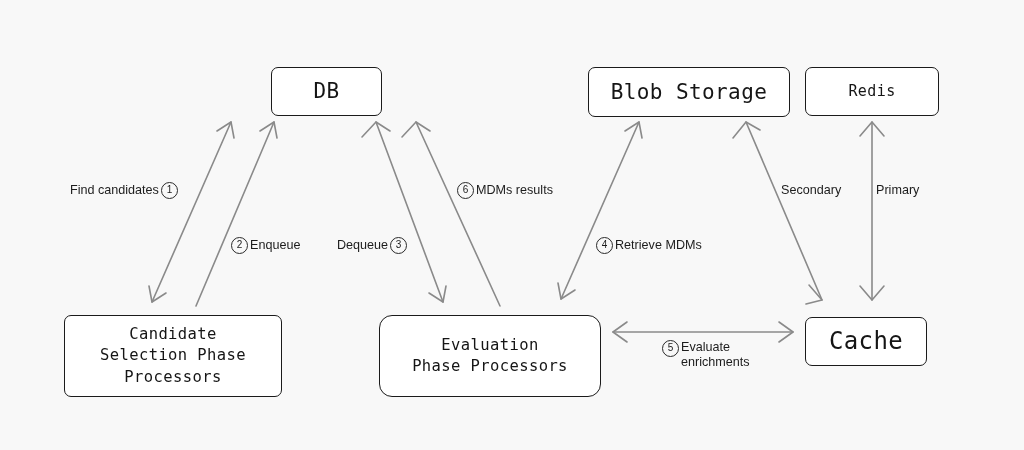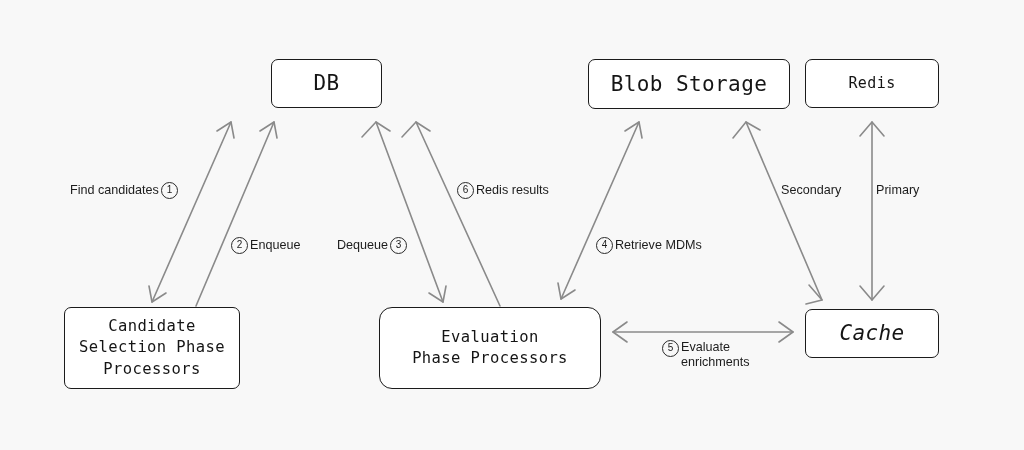--- a/index.html
+++ b/index.html
@@ -32,27 +32,28 @@
     border-radius: 7px;
     display: flex;
     align-items: center;
     justify-content: center;
     text-align: center;
     font-family: "DejaVu Sans Mono", "Liberation Mono", monospace;
     color: #151515;
     letter-spacing: 0.4px;
     line-height: 1.38;
     white-space: pre-line;
+    margin-top: 8px;
   }
   .node-db       { left: 271px; top: 59px;  width: 111px; height: 49px; font-size: 21px; }
   .node-blob     { left: 588px; top: 59px;  width: 202px; height: 50px; font-size: 21px; }
   .node-redis    { left: 805px; top: 59px;  width: 134px; height: 49px; font-size: 15px; }
-  .node-candidate{ left: 64px;  top: 307px; width: 176px; height: 82px; font-size: 15.5px; }
+  .node-candidate{ left: 64px;  top: 307px; width: 218px; height: 82px; font-size: 15.5px; }
   .node-eval     { left: 379px; top: 307px; width: 222px; height: 82px; font-size: 15.5px; border-radius: 13px; }
-  .node-cache    { left: 805px; top: 309px; width: 134px; height: 49px; font-size: 21px; font-style: italic; }
+  .node-cache    { left: 805px; top: 309px; width: 122px; height: 49px; font-size: 24px; }
 
   .edge-label {
     position: absolute;
     display: flex;
     align-items: center;
     gap: 2px;
     font-size: 12.6px;
     color: #1c1c1c;
     white-space: nowrap;
     line-height: 1.22;
@@ -157,21 +158,21 @@
     <span class="txt">Enqueue</span>
   </div>
 
   <div class="edge-label lbl-dequeue">
     <span class="txt">Dequeue</span>
     <span class="badge">3</span>
   </div>
 
   <div class="edge-label lbl-write">
     <span class="badge">6</span>
-    <span class="txt">Redis results</span>
+    <span class="txt">MDMs results</span>
   </div>
 
   <div class="edge-label lbl-retrieve">
     <span class="badge">4</span>
     <span class="txt">Retrieve MDMs</span>
   </div>
 
   <div class="edge-label stacked lbl-evaluate">
     <span class="badge">5</span>
     <span class="txt">Evaluate

